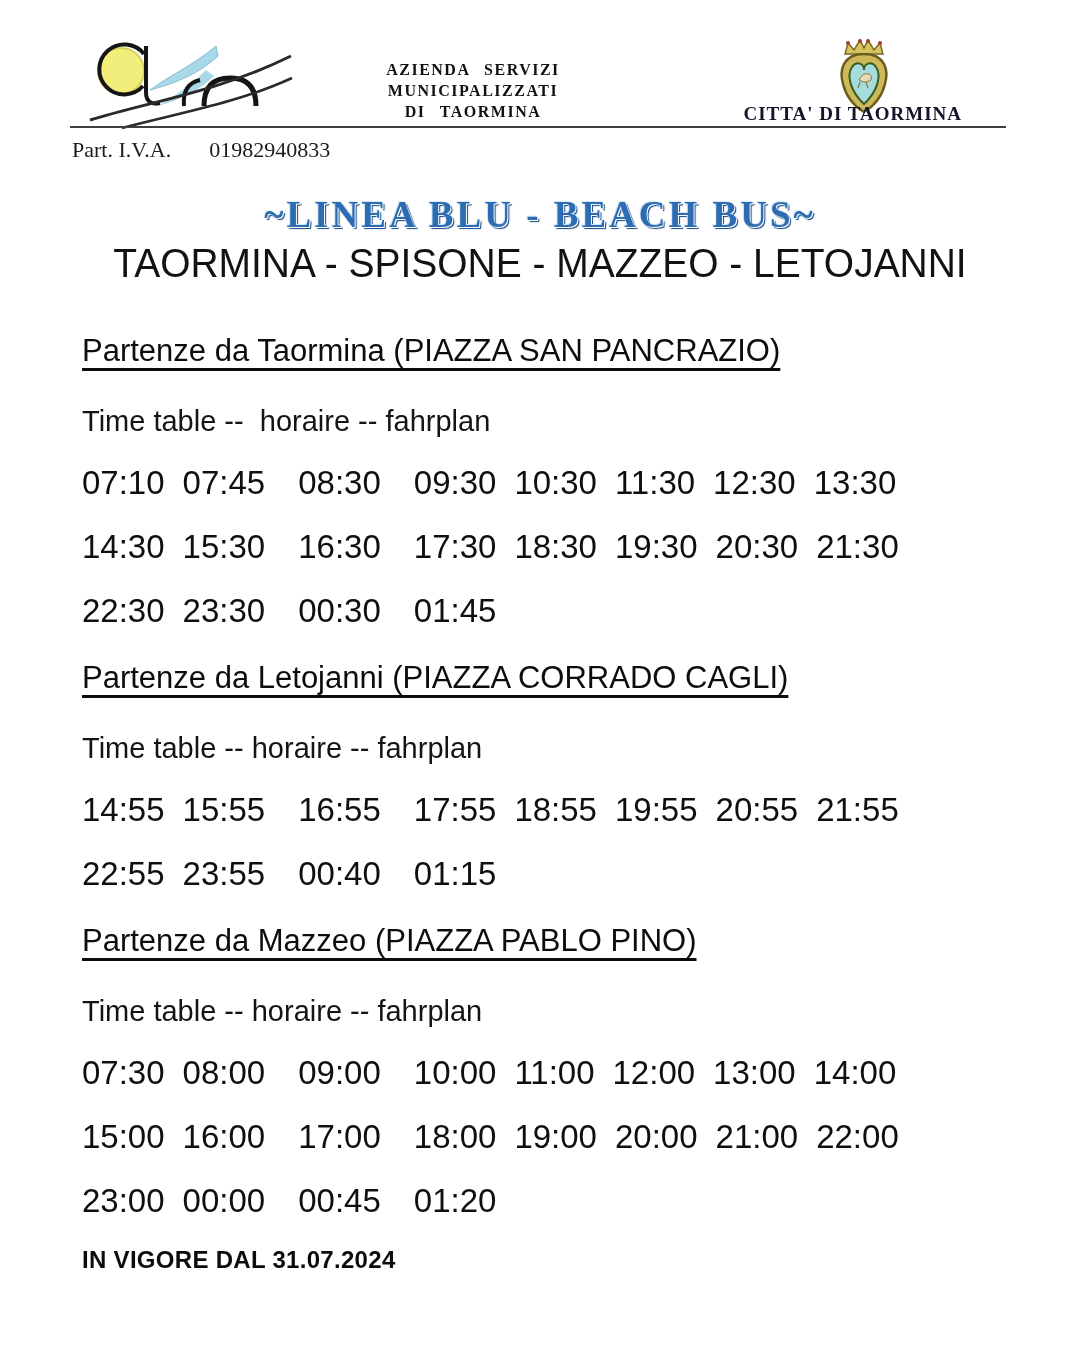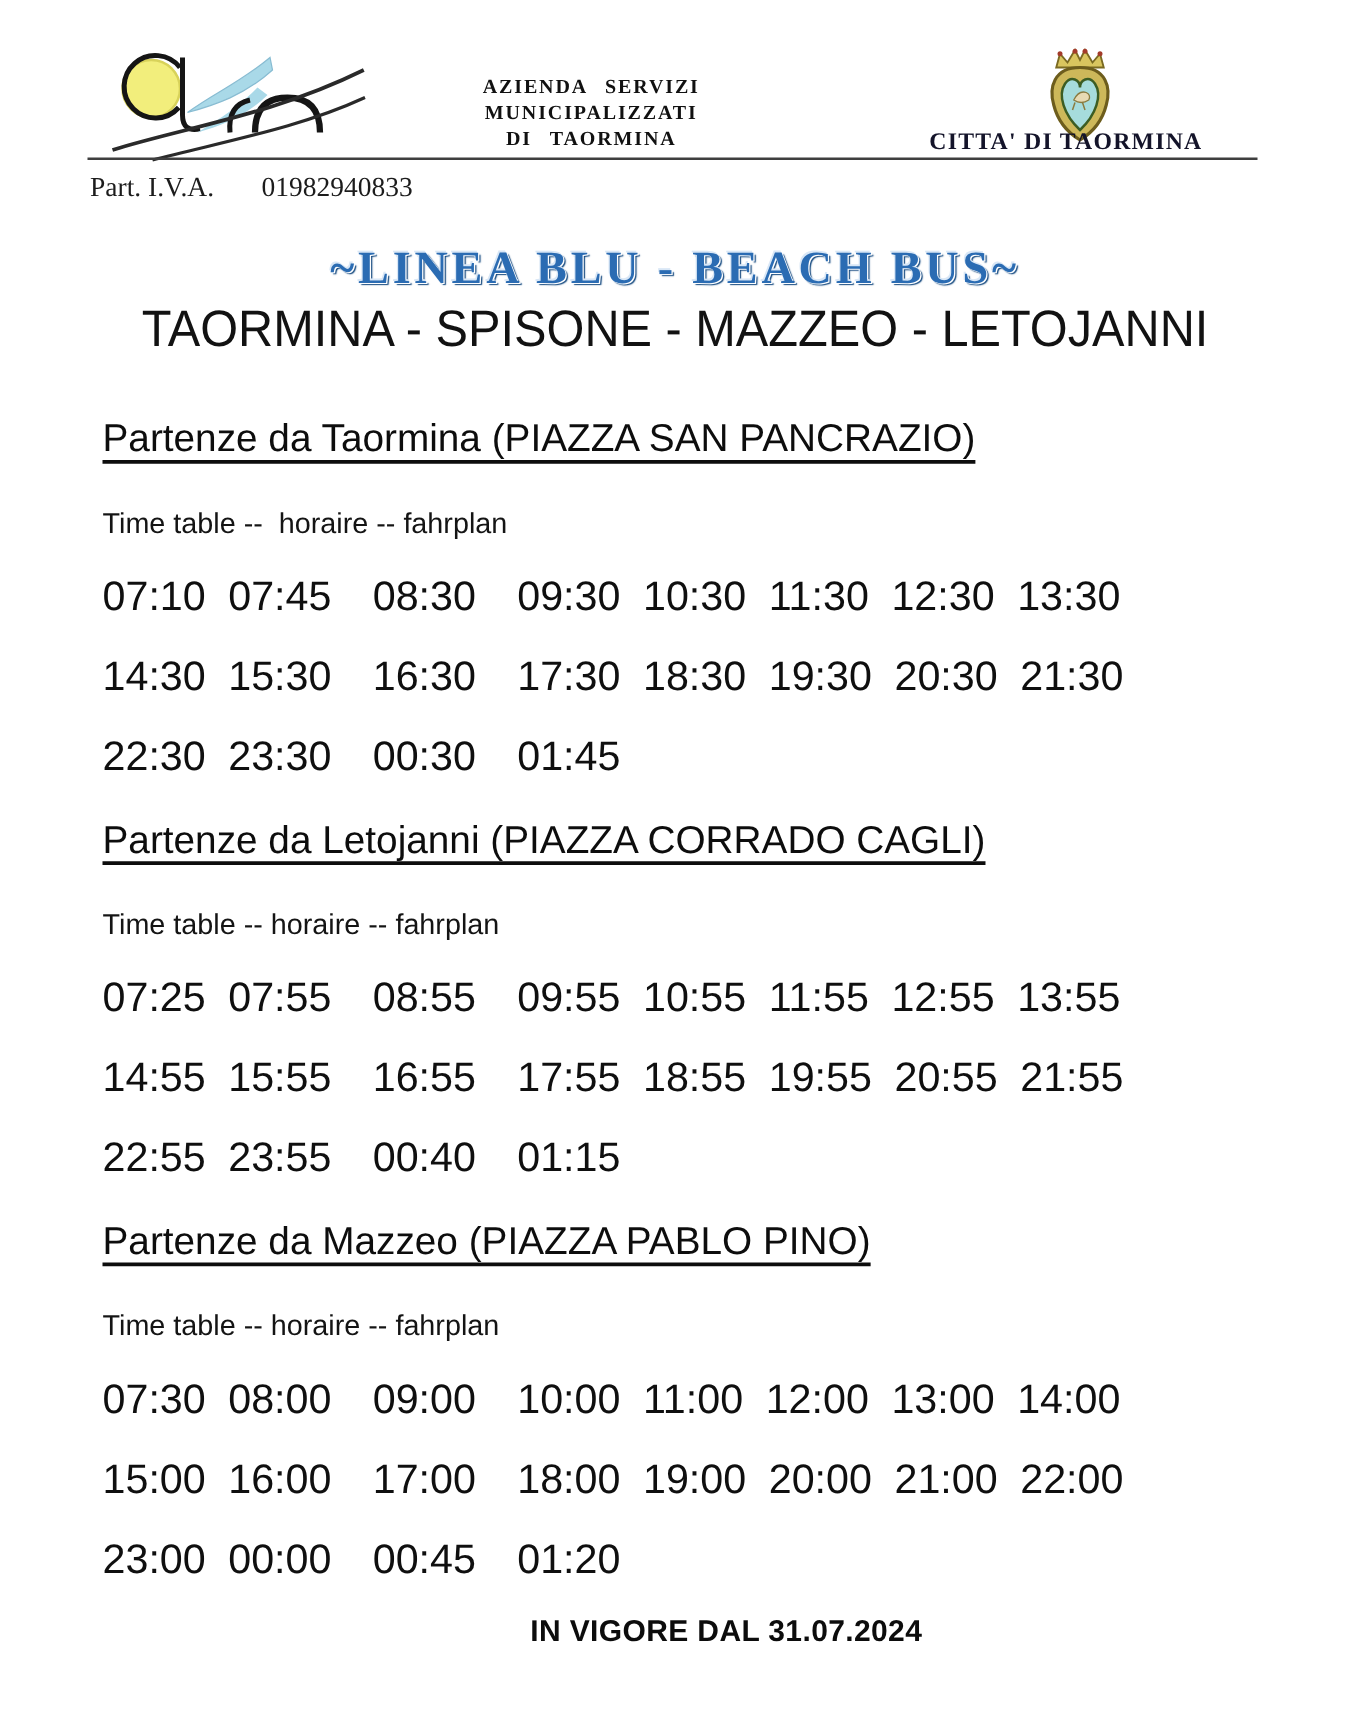--- a/index.html
+++ b/index.html
@@ -69,40 +69,39 @@
   section:first-of-type { margin-top: 46px; }
   .section-heading {
     font-size: 31px; font-weight: normal; color: #0d0d0d;
     text-decoration: underline;
     text-decoration-thickness: 3px;
     text-underline-offset: 7px;
     white-space: nowrap;
   }
   .tt-label {
     margin-top: 36px;
-    font-size: 23px; color: #141414;
+    font-size: 29px; color: #141414;
     white-space: pre; 
   }
   .time-rows { margin-top: 26px; }
   .time-row {
     display: flex; align-items: baseline;
     gap: 18px;
     font-size: 33px; color: #0f0f0f;
     margin-bottom: 26px;
     white-space: nowrap;
   }
   .time-row .time-cell:nth-child(3),
   .time-row .time-cell:nth-child(4) { margin-left: 15px; }
 
   
   .footer-note {
     margin: 10px 0 0 82px;
     font-size: 24px; font-weight: bold; color: #0c0c0c;
     letter-spacing: 0.3px;
-    text-align: center;
   }
 </style>
 </head>
 <body>
 
 <header>
 
   <svg class="logo" viewBox="0 0 205 100" aria-hidden="true">
     <circle cx="33" cy="31" r="23" fill="#f2ee7c" stroke="#d8d25a" stroke-width="2"></circle>
     <path d="M56,14 A25,25 0 1 0 55,46" fill="none" stroke="#151515" stroke-width="4"></path>
@@ -175,30 +174,20 @@
           <span class="time-cell">01:45</span>
         </div>
       </div>
   </section>
 
   <section>
     <h2 class="section-heading">Partenze da Letojanni (PIAZZA CORRADO CAGLI)</h2>
     <div class="tt-label">Time table -- horaire -- fahrplan</div>
     <div class="time-rows">
         <div class="time-row">
-          <span class="time-cell">07:25</span>
-          <span class="time-cell">07:55</span>
-          <span class="time-cell">08:55</span>
-          <span class="time-cell">09:55</span>
-          <span class="time-cell">10:55</span>
-          <span class="time-cell">11:55</span>
-          <span class="time-cell">12:55</span>
-          <span class="time-cell">13:55</span>
-        </div>
-        <div class="time-row">
           <span class="time-cell">14:55</span>
           <span class="time-cell">15:55</span>
           <span class="time-cell">16:55</span>
           <span class="time-cell">17:55</span>
           <span class="time-cell">18:55</span>
           <span class="time-cell">19:55</span>
           <span class="time-cell">20:55</span>
           <span class="time-cell">21:55</span>
         </div>
         <div class="time-row">

